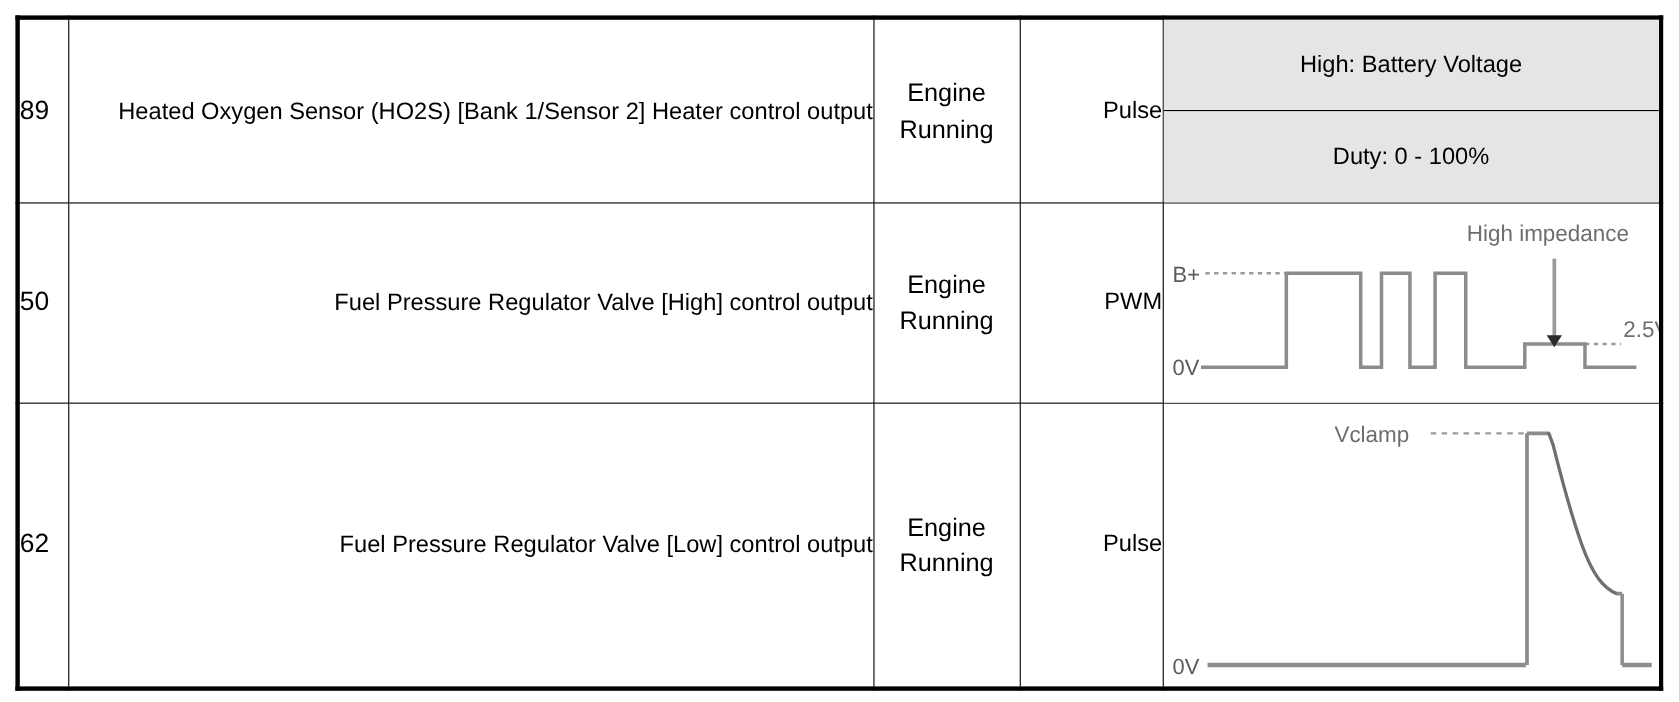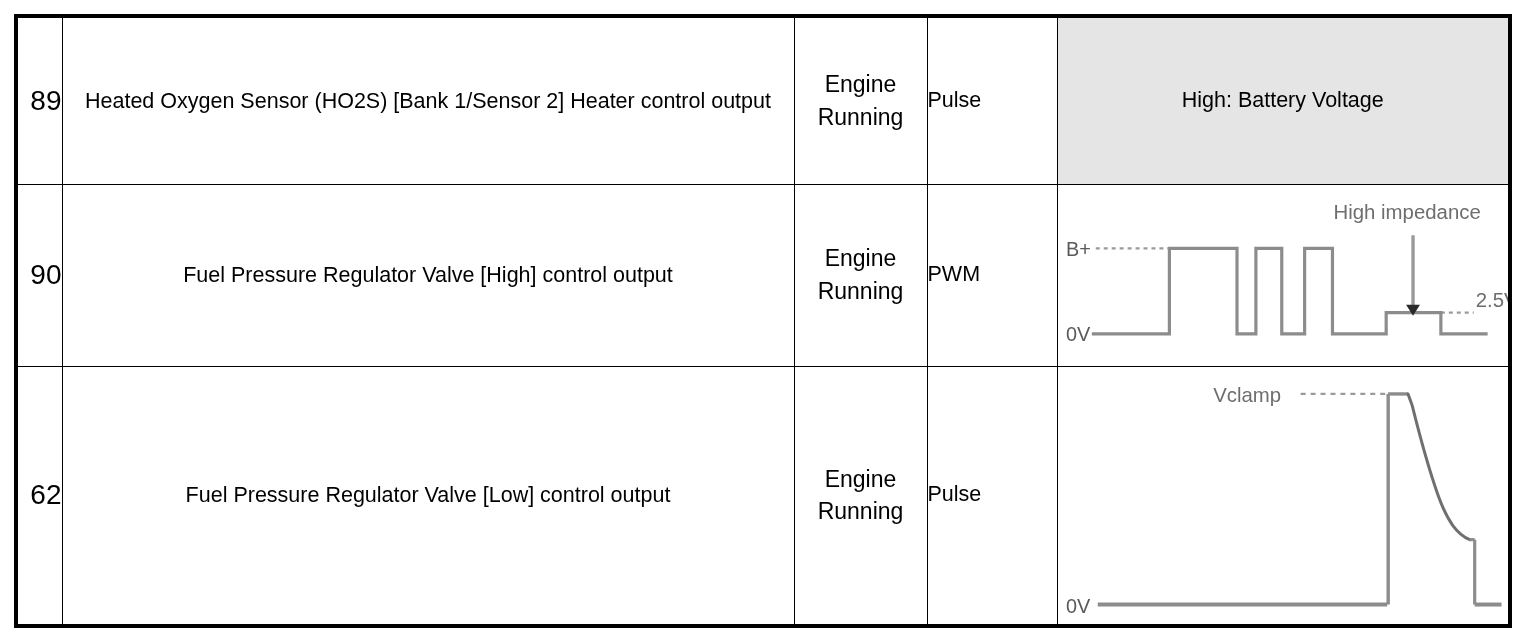--- a/index.html
+++ b/index.html
@@ -44,38 +44,38 @@
 
   
   col.c-no    { width: 46px; }
   col.c-desc  { width: 732px; }
   col.c-cond  { width: 133px; }
   col.c-type  { width: 130px; }
   col.c-wave  { width: 453px; }
 
   
   .cell-no {
+    text-align: left;
+    font-size: 24px;
+    line-height: 1.15;
+  }
+  .cell-desc {
     text-align: right;
-    font-size: 28px;
-    line-height: 1.15;
-  }
-  .cell-desc {
-    text-align: center;
     font-size: 21.5px;
     line-height: 1.4;
     padding: 0 6px 0 10px;
     margin-left: 43px;
   }
   .cell-cond {
     text-align: center;
     font-size: 23px;
     line-height: 1.42;
   }
   .cell-type {
-    text-align: left;
+    text-align: right;
     font-size: 21.5px;
     line-height: 1.2;
   }
   .cell-wave {
     padding: 0;
     vertical-align: top;
     position: relative;
   }
 
   
@@ -136,27 +136,30 @@
           <span>Engine</span><br>
           <span>Running</span>
         </td>
         <td class="cell-type">Pulse</td>
         <td class="cell-wave">
           <table class="spec-list">
             <tbody>
               <tr>
                   <td>High: Battery Voltage</td>
                 </tr>
+              <tr>
+                  <td>Duty: 0 - 100%</td>
+                </tr>
             </tbody>
           </table>
         </td>
       </tr>
 
       <tr class="row-90">
-        <td class="cell-no">90</td>
+        <td class="cell-no">50</td>
         <td class="cell-desc">Fuel Pressure Regulator Valve [High] control output</td>
         <td class="cell-cond">
           <span>Engine</span><br>
           <span>Running</span>
         </td>
         <td class="cell-type">PWM</td>
         <td class="cell-wave">
           <div class="wave-box">
             <svg viewBox="0 0 453 180" preserveAspectRatio="none">
 

